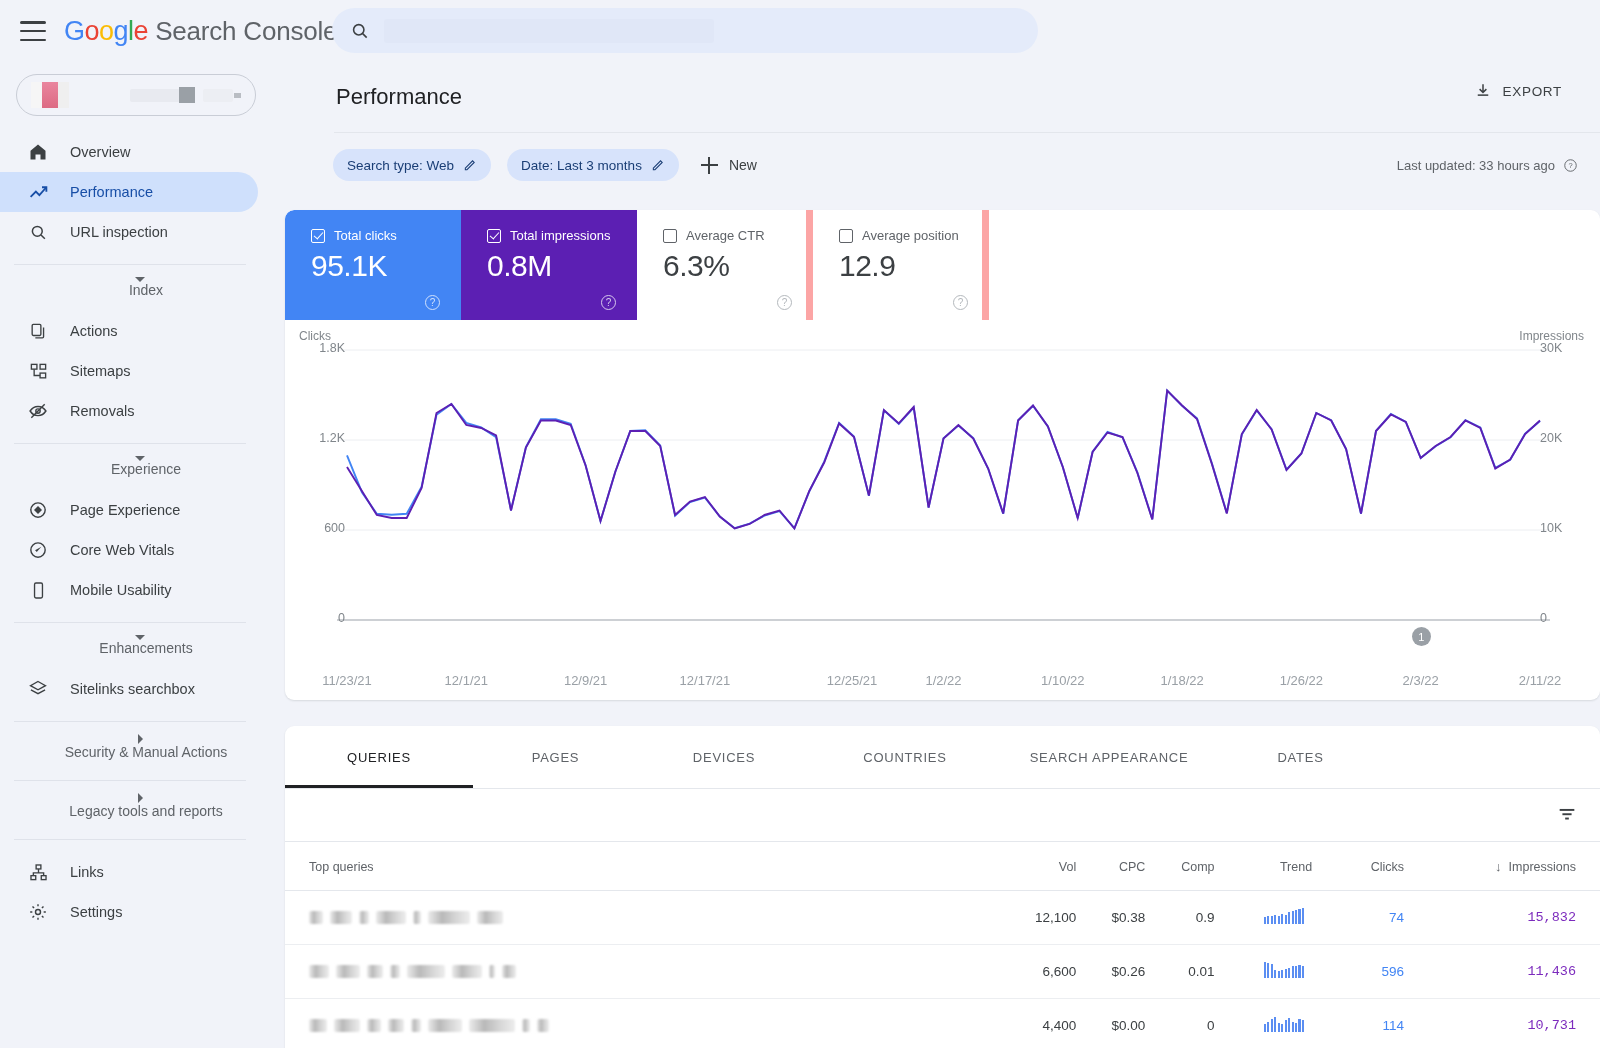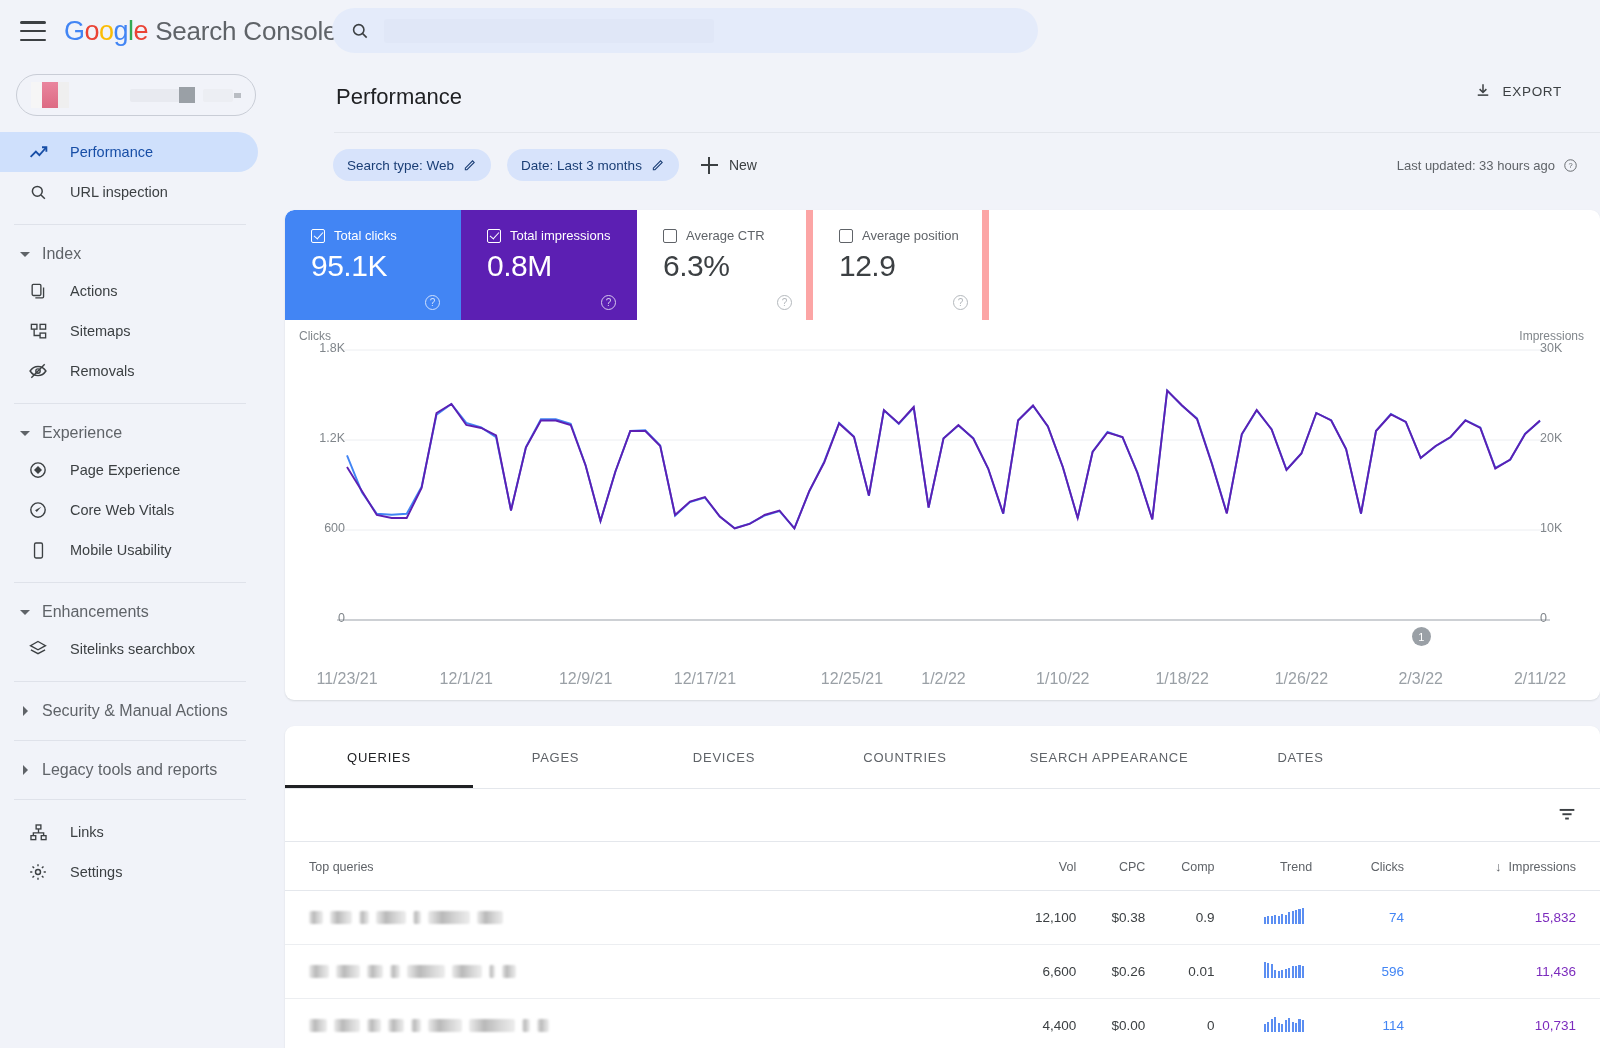--- a/index.html
+++ b/index.html
@@ -69,21 +69,21 @@
     font-size: 14.5px; color: #3c4043;
   }
   .nav-item.active { background: #cfe0fc; color: #174ea6; font-weight: 500; }
   .nav-item .ico { width: 24px; height: 24px; margin-right: 20px; display: flex; align-items: center; justify-content: center; flex: 0 0 24px; }
   .nav-item .lbl { white-space: nowrap; }
 
   .nav-divider { height: 1px; background: #dfe2ea; margin: 12px 26px 12px 14px; }
 
   .nav-group {
     height: 34px; display: flex; align-items: center;
-    padding-left: 20px; font-size: 16px; color: #5f6368; cursor: pointer;
+    padding-left: 20px; font-size: 14px; color: #5f6368; cursor: pointer; flex-direction: column;
   }
   .nav-group .tri { width: 10px; margin-right: 12px; display:flex; align-items:center; justify-content:center;}
   .tri-d { width:0;height:0;border-left:5px solid transparent;border-right:5px solid transparent;border-top:5px solid #5f6368; }
   .tri-r { width:0;height:0;border-top:5px solid transparent;border-bottom:5px solid transparent;border-left:5px solid #5f6368; }
 
   
   .main { position: absolute; left: 272px; top: 62px; width: 1328px; height: 986px; overflow: hidden; }
 
   .page-head { height: 70px; display: flex; align-items: center; padding: 0 0 0 64px; }
   .page-title { font-size: 22px; color: #202124; font-weight: 400; }
@@ -144,21 +144,21 @@
   .metric.clicks .qmark, .metric.impr .qmark { color:#fff; }
   .metric.plain .qmark { color:#9aa0a6; }
 
   .plot-wrap { position: relative; height: 380px; }
   .ax-caption { position: absolute; font-size: 12px; color: #80868b; }
   .ax-clicks { left: 14px; top: 9px; }
   .ax-impr { right: 16px; top: 9px; }
   .ytick { position: absolute; font-size: 12.5px; color: #80868b; }
   .yl { left: 18px; text-align: right; width: 42px; }
   .yr { right: 16px; text-align: left; width: 44px; }
-  .xtick { position: absolute; font-size: 16px; color: #9aa0a6; bottom: 12px; transform: translateX(-50%); }
+  .xtick { position: absolute; font-size: 13px; color: #9aa0a6; bottom: 12px; transform: translateX(-50%); }
   .annot {
     position: absolute; width: 19px; height: 19px; border-radius: 50%;
     background: #9aa0a6; color: #fff; font-size: 11px;
     display:flex;align-items:center;justify-content:center; cursor: pointer;
   }
 
   
   .table-card {
     position: absolute; left: 13px; top: 664px; width: 1315px; height: 400px;
     background: #fff; border-radius: 9px 9px 0 0; box-shadow: 0 1px 2px rgba(60,64,67,.14);
@@ -182,21 +182,21 @@
 
   table { width: 100%; border-collapse: collapse; table-layout: fixed; }
   th {
     font-size: 12.5px; font-weight: 400; color: #5f6368;
     padding: 17px 0 16px 0; text-align: right; border-bottom: 1px solid #e4e7ec;
   }
   th.lead { text-align: left; padding-left: 24px; }
   td { font-size: 13.5px; color: #3c4043; padding: 17px 0; text-align: right; border-bottom: 1px solid #eceef1; }
   td.lead { text-align: left; padding-left: 24px; }
   .c-clicks { color: #4285f4; cursor: pointer; }
-  .c-impr { color: #7c2bbd; cursor: pointer; }
+  .c-impr { color: #7c2bbd; cursor: pointer; font-family: Liberation Mono, monospace; }
   .sortarrow { margin-right: 7px; font-size: 13px; }
 
   
   .redact { display: flex; align-items: center; gap: 7px; height: 13px; }
   .redact i { display:block; height: 13px; border-radius: 2px;
     background: linear-gradient(90deg,#ececec,#b9b9b9,#d6d6d6,#ededed); filter: blur(1.2px); }
 
   
   .spark { display: inline-flex; align-items: flex-end; gap: 1.3px; height: 16px; }
   .spark i { display:block; width: 2.2px; background: #5b8ef2; }
@@ -232,20 +232,28 @@
         <i class="prop-blur3"></i>
     </div>
     <div class="prop-mid"></div>
     <div class="prop-sq"></div>
     <div class="prop-mid2"></div>
     <div class="prop-caret"></div>
   </div>
 
   <div class="nav">
 
+    <div class="nav-item">
+      <span class="ico">
+        <svg width="20" height="20" viewBox="0 0 24 24">
+            <path d="M12 3 3 10.5V21h6v-6h6v6h6V10.5z" fill="#3c4043"></path>
+          </svg>
+      </span>
+      <span class="lbl">Overview</span>
+    </div>
 
     <div class="nav-item active">
       <span class="ico">
         <svg width="21" height="21" viewBox="0 0 24 24">
             <polyline points="3,17 9,11 13,15 21,6" fill="none" stroke="#174ea6" stroke-width="2.1"></polyline>
             <polyline points="16,6 21,6 21,11" fill="none" stroke="#174ea6" stroke-width="2.1"></polyline>
           </svg>
       </span>
       <span class="lbl">Performance</span>
     </div>

